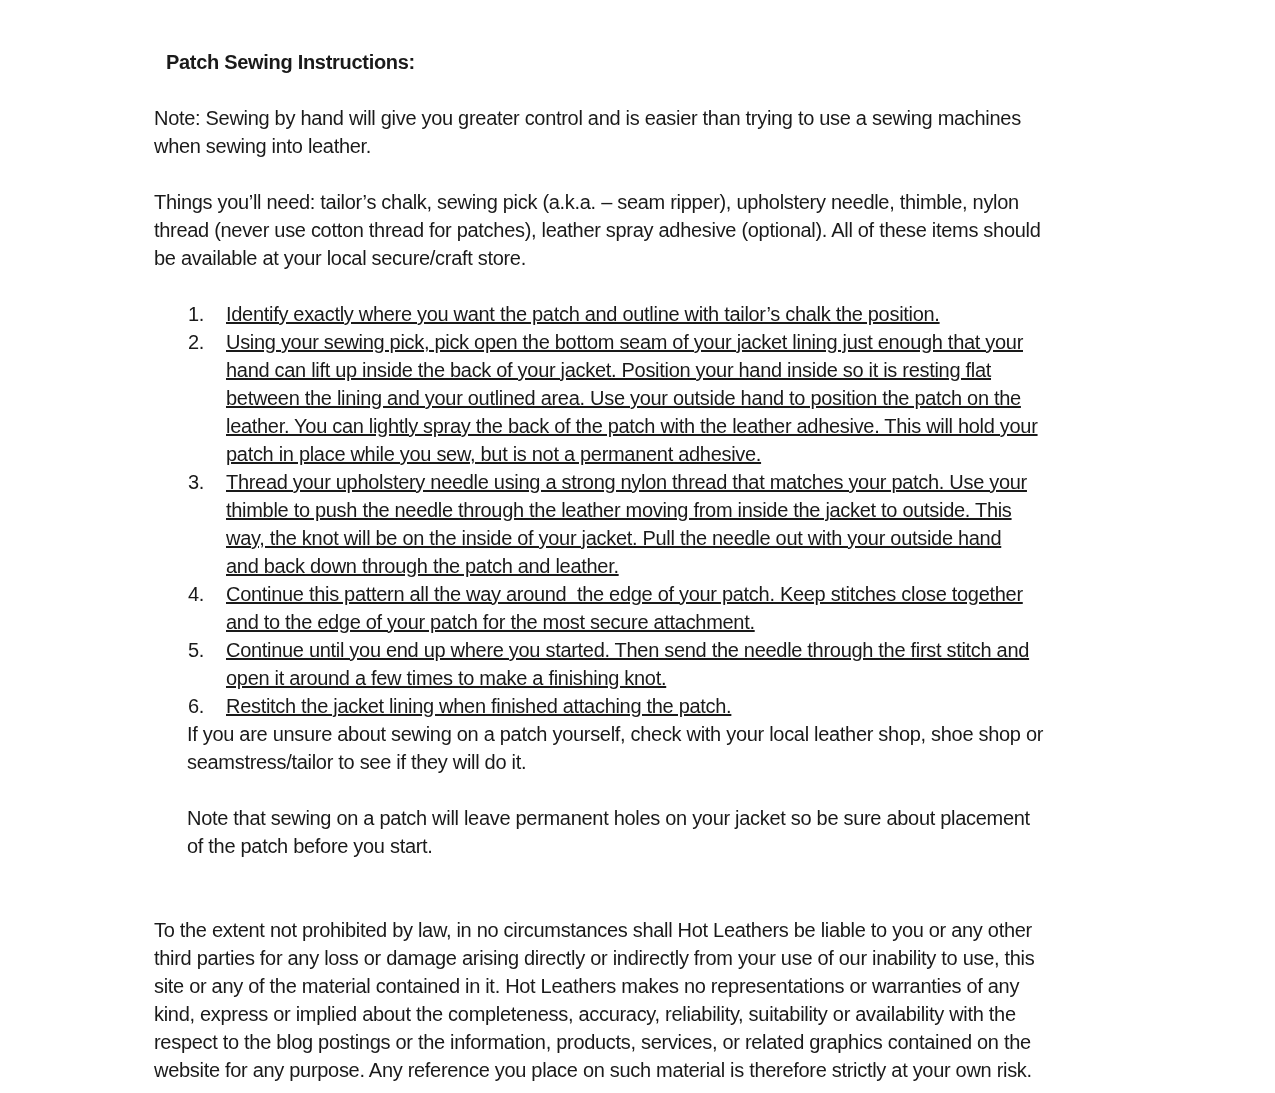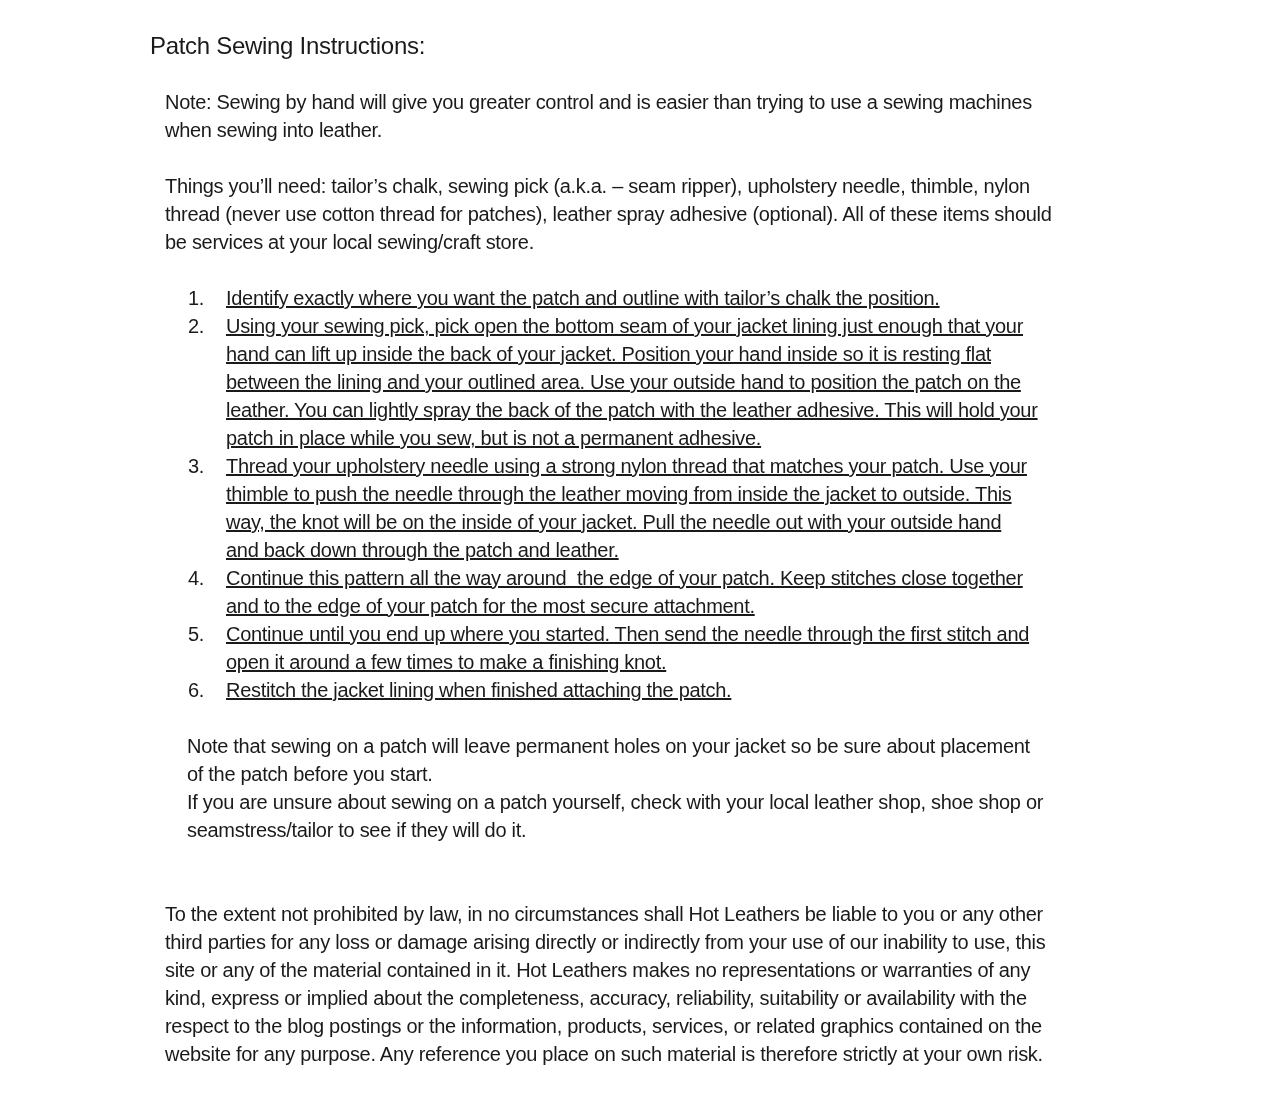--- a/index.html
+++ b/index.html
@@ -14,28 +14,28 @@
     background: #ffffff;
     box-sizing: border-box;
     padding: 32px 120px 40px 150px;
     font-family: "Liberation Sans", "DejaVu Sans", sans-serif;
     font-size: 20px;
     line-height: 28px;
     letter-spacing: -0.3px;
     color: #1a1a1a;
   }
   .doc-heading {
-    font-weight: normal;
-    font-size: 24px;
+    font-weight: bold;
+    font-size: 20px;
     line-height: 28px;
-    margin: 0;
+    margin: 16px;
     white-space: pre-wrap;
   }
   .para {
-    margin: 28px 0 0 15px;
+    margin: 28px 0 0 4px;
     white-space: pre-wrap;
     max-width: 1010px;
   }
   .steps {
     margin: 28px 0 0 38px;
   }
   .step {
     display: flex;
     align-items: flex-start;
   }
@@ -71,21 +71,21 @@
 
 <div class="page">
 
   <h1 class="doc-heading">Patch Sewing Instructions:</h1>
 
   <p class="para">Note: Sewing by hand will give you greater control and is easier than trying to use a sewing machines
 when sewing into leather.</p>
 
   <p class="para">Things you’ll need: tailor’s chalk, sewing pick (a.k.a. – seam ripper), upholstery needle, thimble, nylon
 thread (never use cotton thread for patches), leather spray adhesive (optional). All of these items should
-be services at your local sewing/craft store.</p>
+be available at your local secure/craft store.</p>
 
   <div class="steps">
 
     <div class="step">
       <span class="step-num">1.</span>
       <div class="step-text">Identify exactly where you want the patch and outline with tailor’s chalk the position.</div>
     </div>
 
     <div class="step">
       <span class="step-num">2.</span>
@@ -116,25 +116,25 @@
 open it around a few times to make a finishing knot.</div>
     </div>
 
     <div class="step">
       <span class="step-num">6.</span>
       <div class="step-text">Restitch the jacket lining when finished attaching the patch.</div>
     </div>
 
   </div>
 
+  <p class="para indented-note second">If you are unsure about sewing on a patch yourself, check with your local leather shop, shoe shop or
+seamstress/tailor to see if they will do it.</p>
+
   <p class="para indented-note first">Note that sewing on a patch will leave permanent holes on your jacket so be sure about placement
 of the patch before you start.</p>
-
-  <p class="para indented-note second">If you are unsure about sewing on a patch yourself, check with your local leather shop, shoe shop or
-seamstress/tailor to see if they will do it.</p>
 
   <p class="para disclaimer">To the extent not prohibited by law, in no circumstances shall Hot Leathers be liable to you or any other
 third parties for any loss or damage arising directly or indirectly from your use of our inability to use, this
 site or any of the material contained in it. Hot Leathers makes no representations or warranties of any
 kind, express or implied about the completeness, accuracy, reliability, suitability or availability with the
 respect to the blog postings or the information, products, services, or related graphics contained on the
 website for any purpose. Any reference you place on such material is therefore strictly at your own risk.</p>
 
 </div>
 

